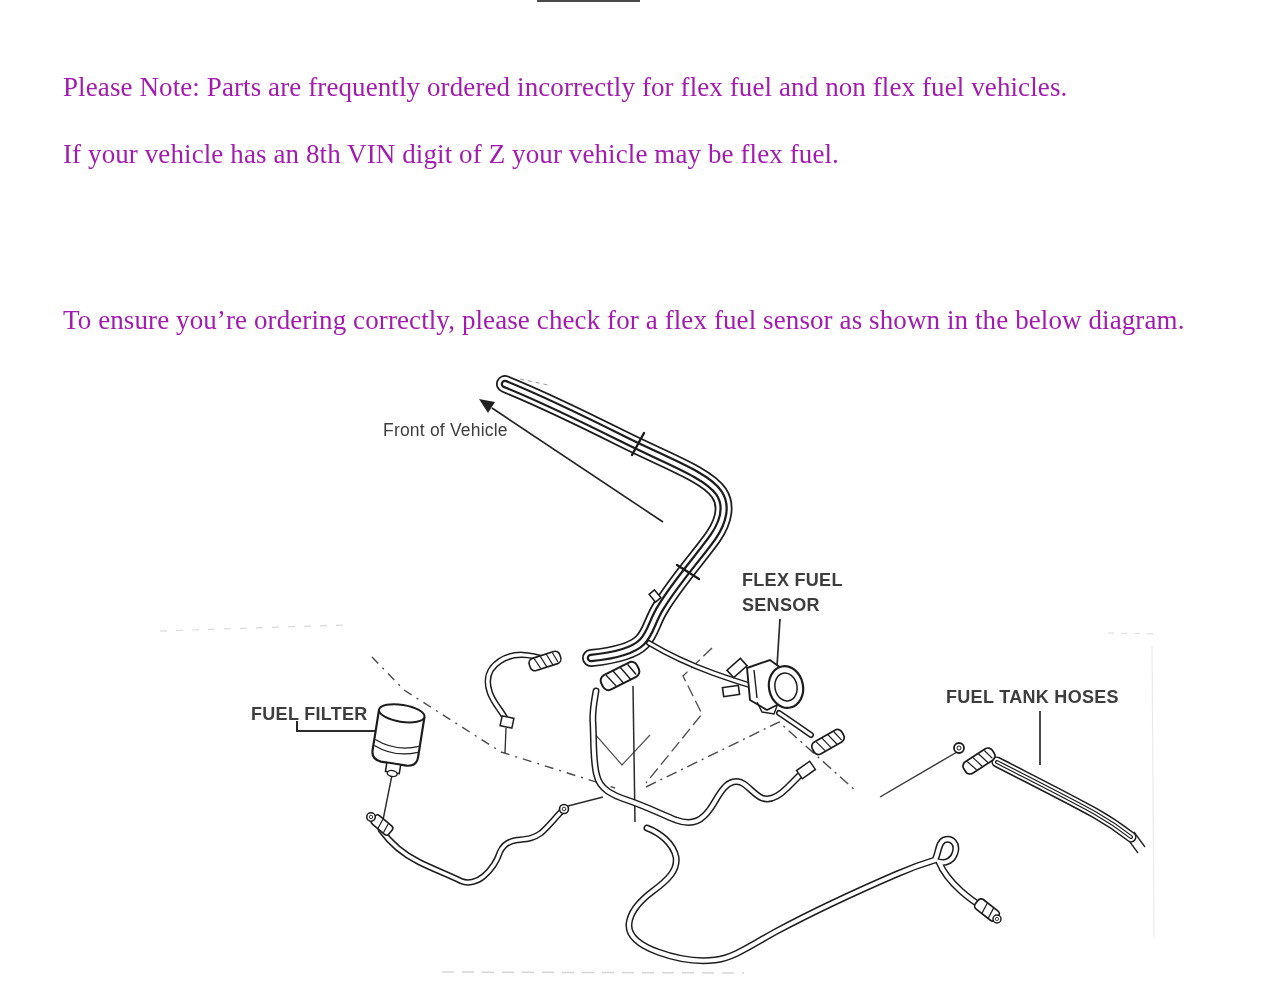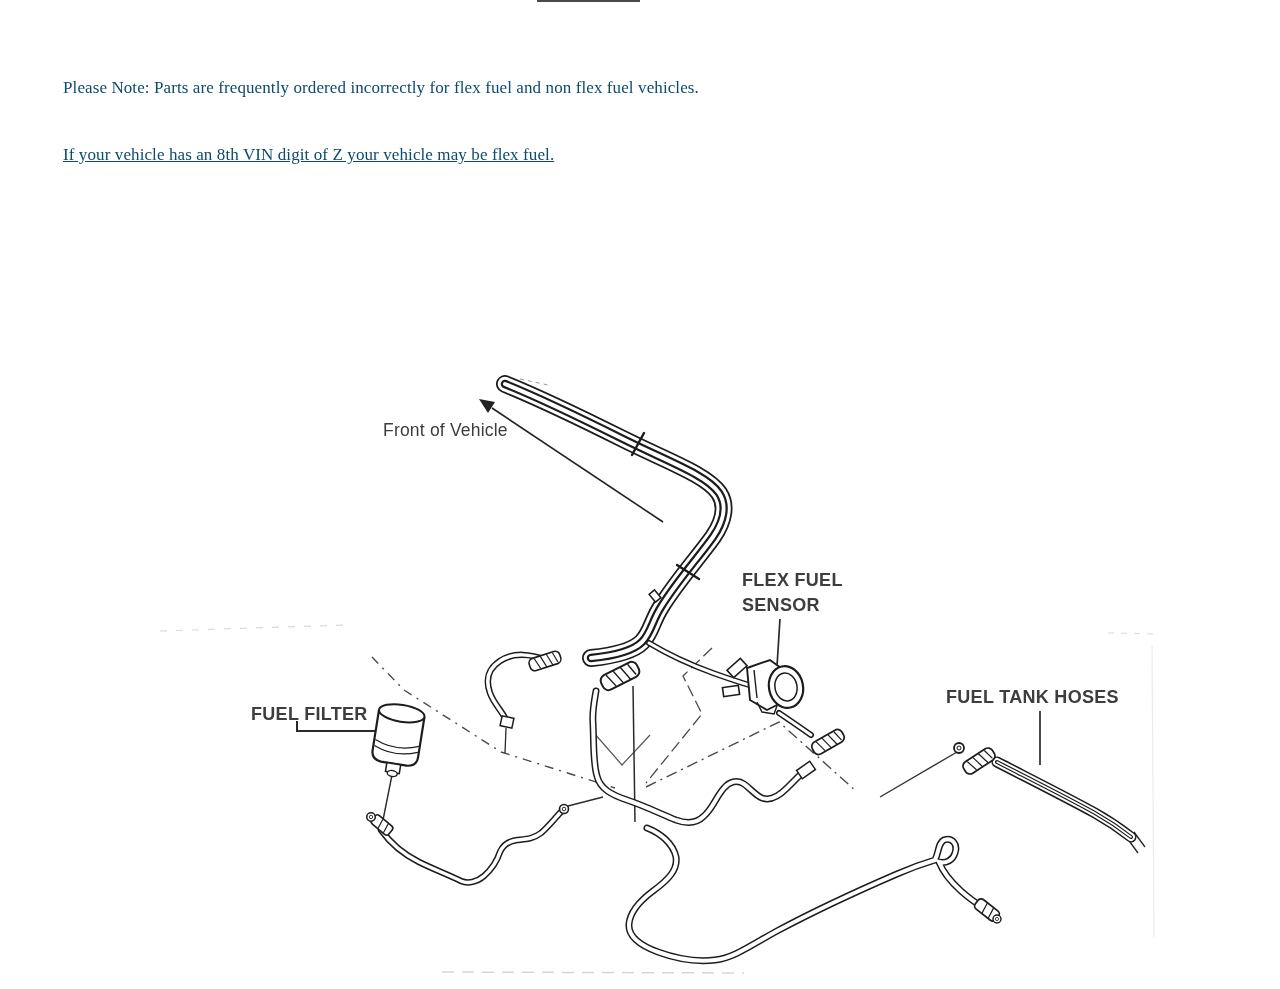--- a/index.html
+++ b/index.html
@@ -9,25 +9,25 @@
     background:#ffffff;
     overflow:hidden;
     font-family:"Liberation Serif", serif;
   }
   .top-bar{
     position:absolute;left:537px;top:0;width:103px;height:2px;
     background:#4a4a4a;
   }
   .notice{
     position:absolute;left:63px;width:1175px;
-    font-size:17px;line-height:35px;color:#0c4a6e;
+    font-size:27px;line-height:35px;color:#a21caf;
     letter-spacing:0.1px;
   }
   .p1{top:70px;}
-  .p2{top:137px;text-decoration:underline;}
+  .p2{top:137px;}
   .p3{top:200px;}
   .p4{top:303px;}
   svg.diagram{position:absolute;left:0;top:0;}
   .dlabel{
     font-family:"Liberation Sans", sans-serif;
     font-weight:bold;font-size:18px;letter-spacing:0.3px;
   }
   .dlabel-light{
     font-family:"Liberation Sans", sans-serif;
     font-weight:normal;font-size:17.5px;letter-spacing:0.2px;
@@ -35,20 +35,21 @@
 </style>
 </head>
 <body>
 
 <div class="page">
 
   <div class="top-bar"></div>
 
   <div class="notice p1">Please Note: Parts are frequently ordered incorrectly for flex fuel and non flex fuel vehicles.</div>
   <div class="notice p2">If your vehicle has an 8th VIN digit of Z your vehicle may be flex fuel.</div>
+  <div class="notice p4">To ensure you’re ordering correctly, please check for a flex fuel sensor as shown in the below diagram.</div>
 
   <svg class="diagram" width="1280" height="989" viewBox="0 0 1280 989">
     <defs>
       <path id="p_bundle" d="M 505 384 C 542 399 585 420 623 439 C 667 461 707 475 719 493 C 727 505 724 521 713 537 C 698 558 677 581 661 607 C 652 621 651 633 642 642 C 632 652 611 656 591 658"></path>
       <path id="p_tank" d="M 997 762 C 1030 779 1066 797 1095 813 C 1111 822 1122 830 1131 837"></path>
       <path id="p_zig" d="M 596 691 C 594 703 592 712 593 723 C 594 746 593 763 597 776 C 600 789 612 795 627 800 C 645 806 661 814 676 820 C 687 824 697 823 704 816 C 713 808 716 797 724 788 C 729 782 737 779 744 784 C 751 789 755 795 762 798 C 770 801 779 796 787 788 C 793 782 798 777 802 773"></path>
       <path id="p_bottom" d="M 647 828 C 660 833 673 843 676 857 C 678 870 668 880 653 891 C 641 900 630 912 629 924 C 628 936 639 945 658 952 C 677 959 697 962 715 960 C 734 958 753 944 777 931 C 807 915 853 893 897 874 C 913 867 925 863 935 860 C 939 852 938 843 944 840 C 952 837 958 844 955 853 C 953 860 946 864 939 862 C 943 872 951 882 961 891 C 969 898 976 903 981 906"></path>
       <path id="p_fhose" d="M 381 830 C 391 844 403 854 419 862 C 433 869 449 875 461 881 C 468 884 477 882 484 876 C 492 869 497 861 500 852 C 503 845 509 841 517 840 C 526 839 533 839 541 833 C 549 826 555 818 561 812"></path>
       <path id="p_shose" d="M 546 660 C 531 654 513 652 500 661 C 489 668 485 679 490 693 C 494 704 502 711 506 720"></path>
       <path id="p_branch" d="M 649 643 C 669 655 691 665 713 673 C 727 678 739 682 749 685"></path>

